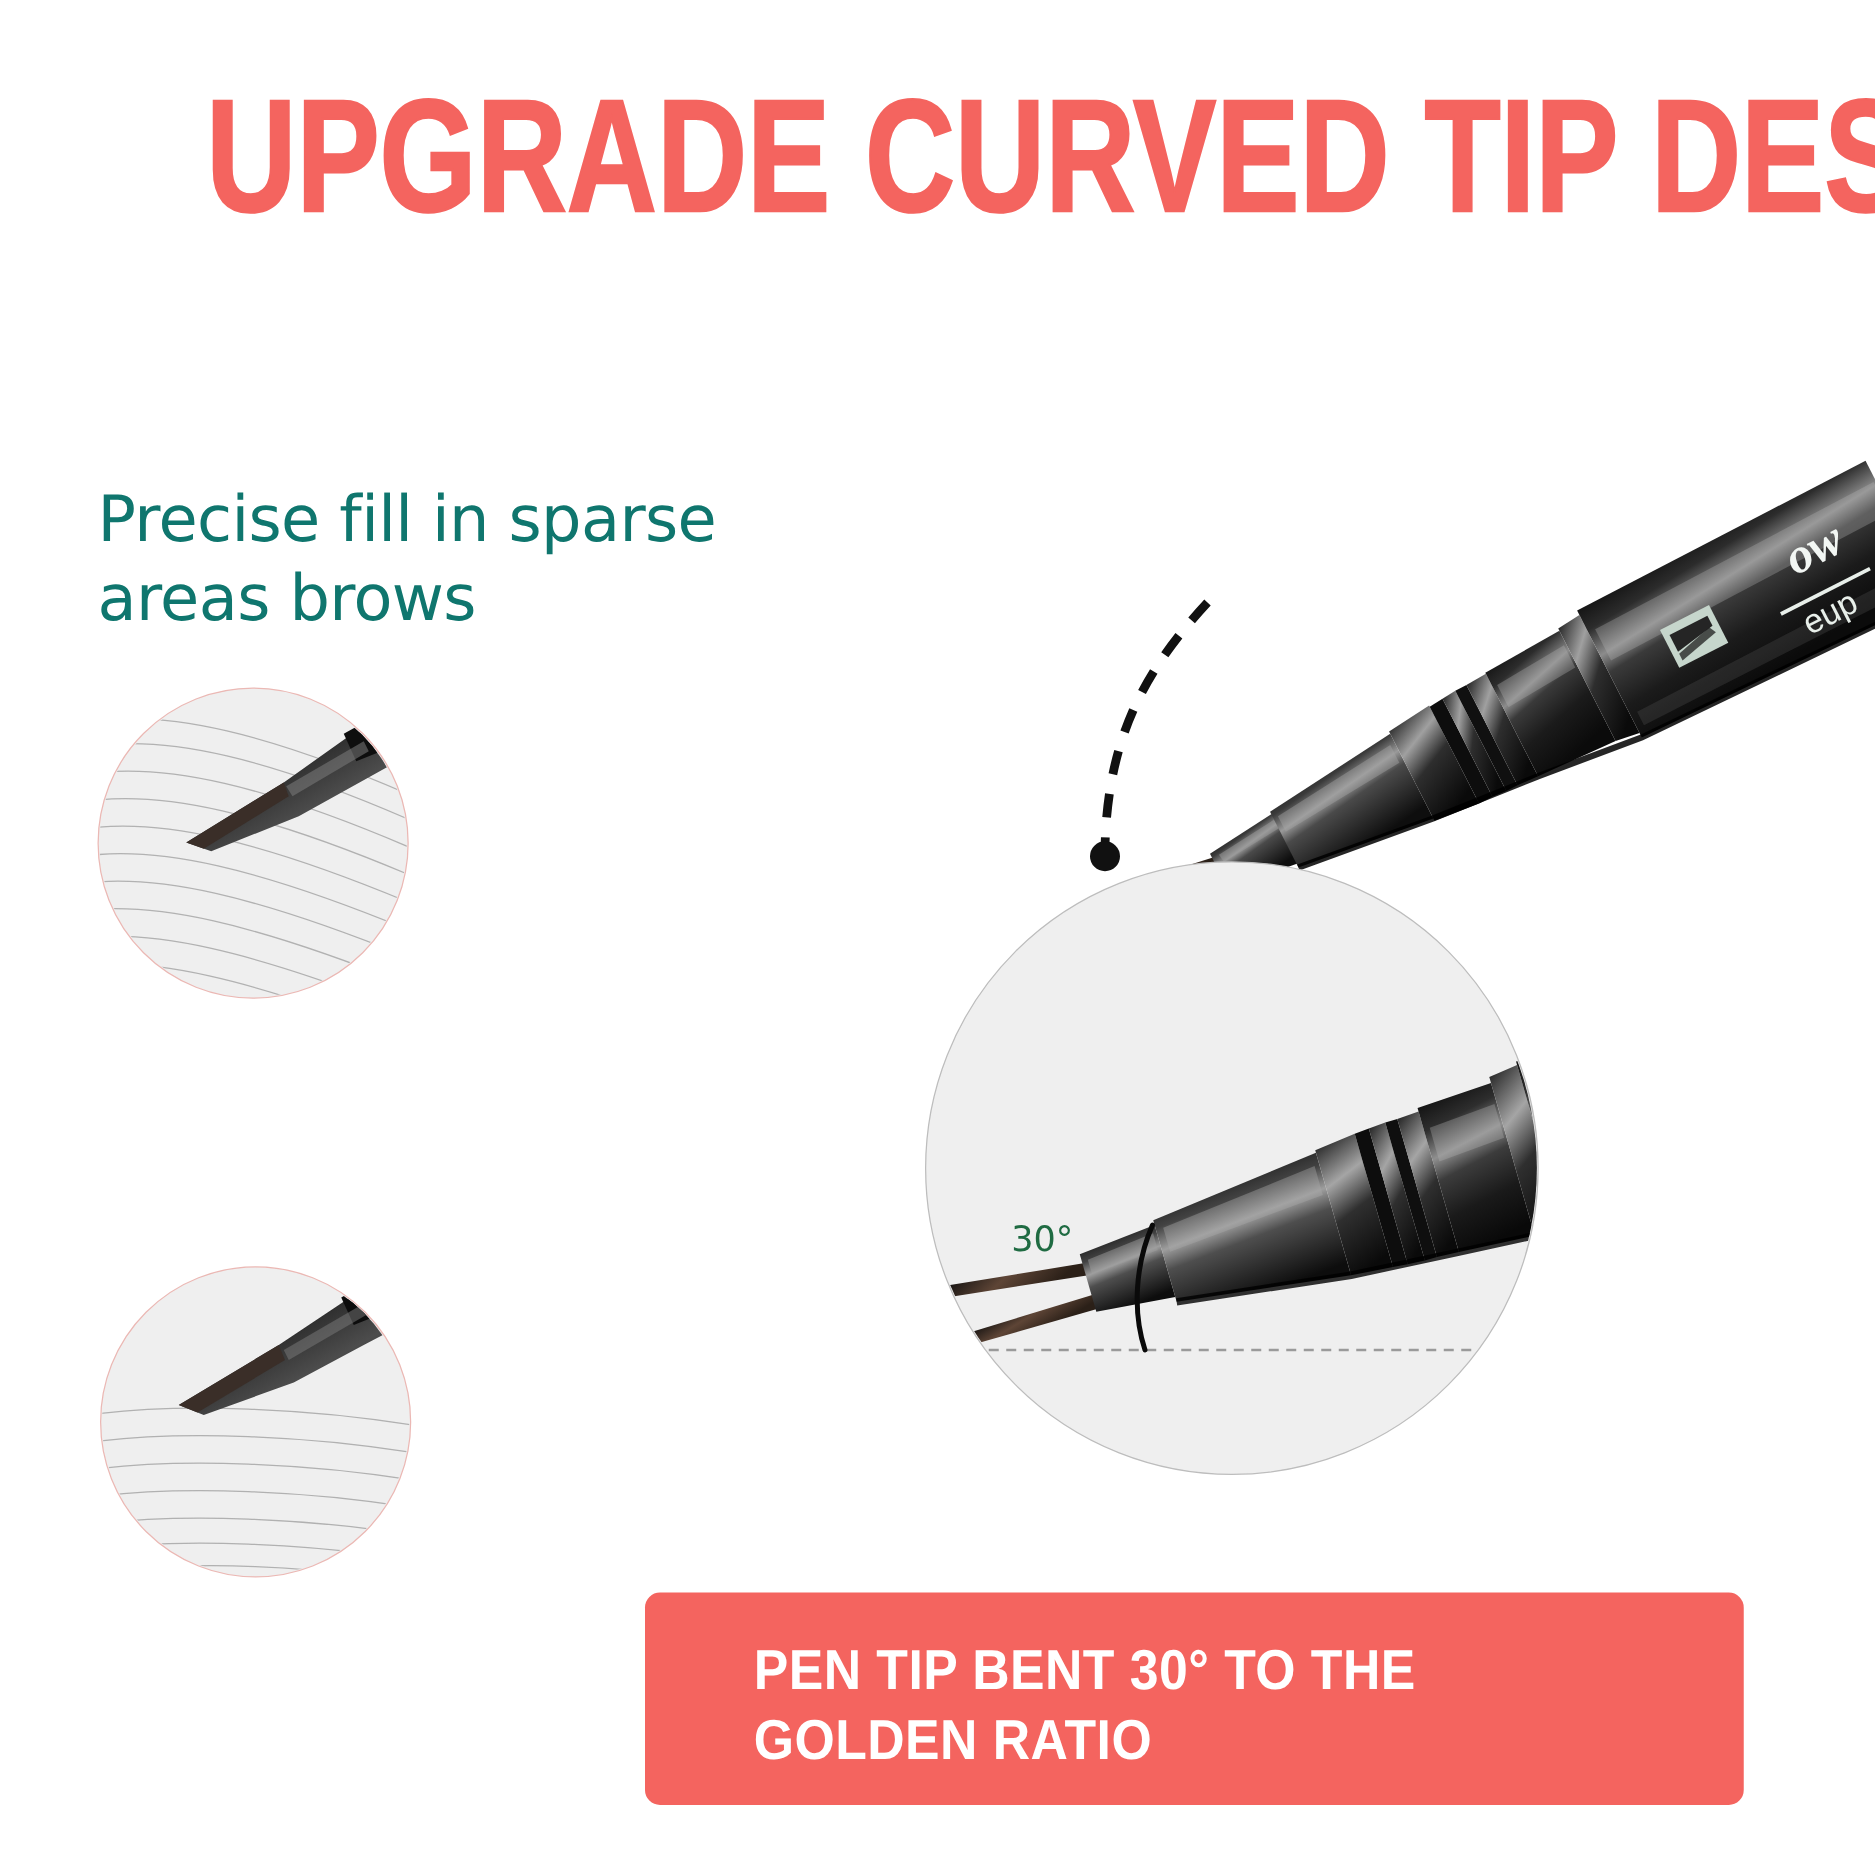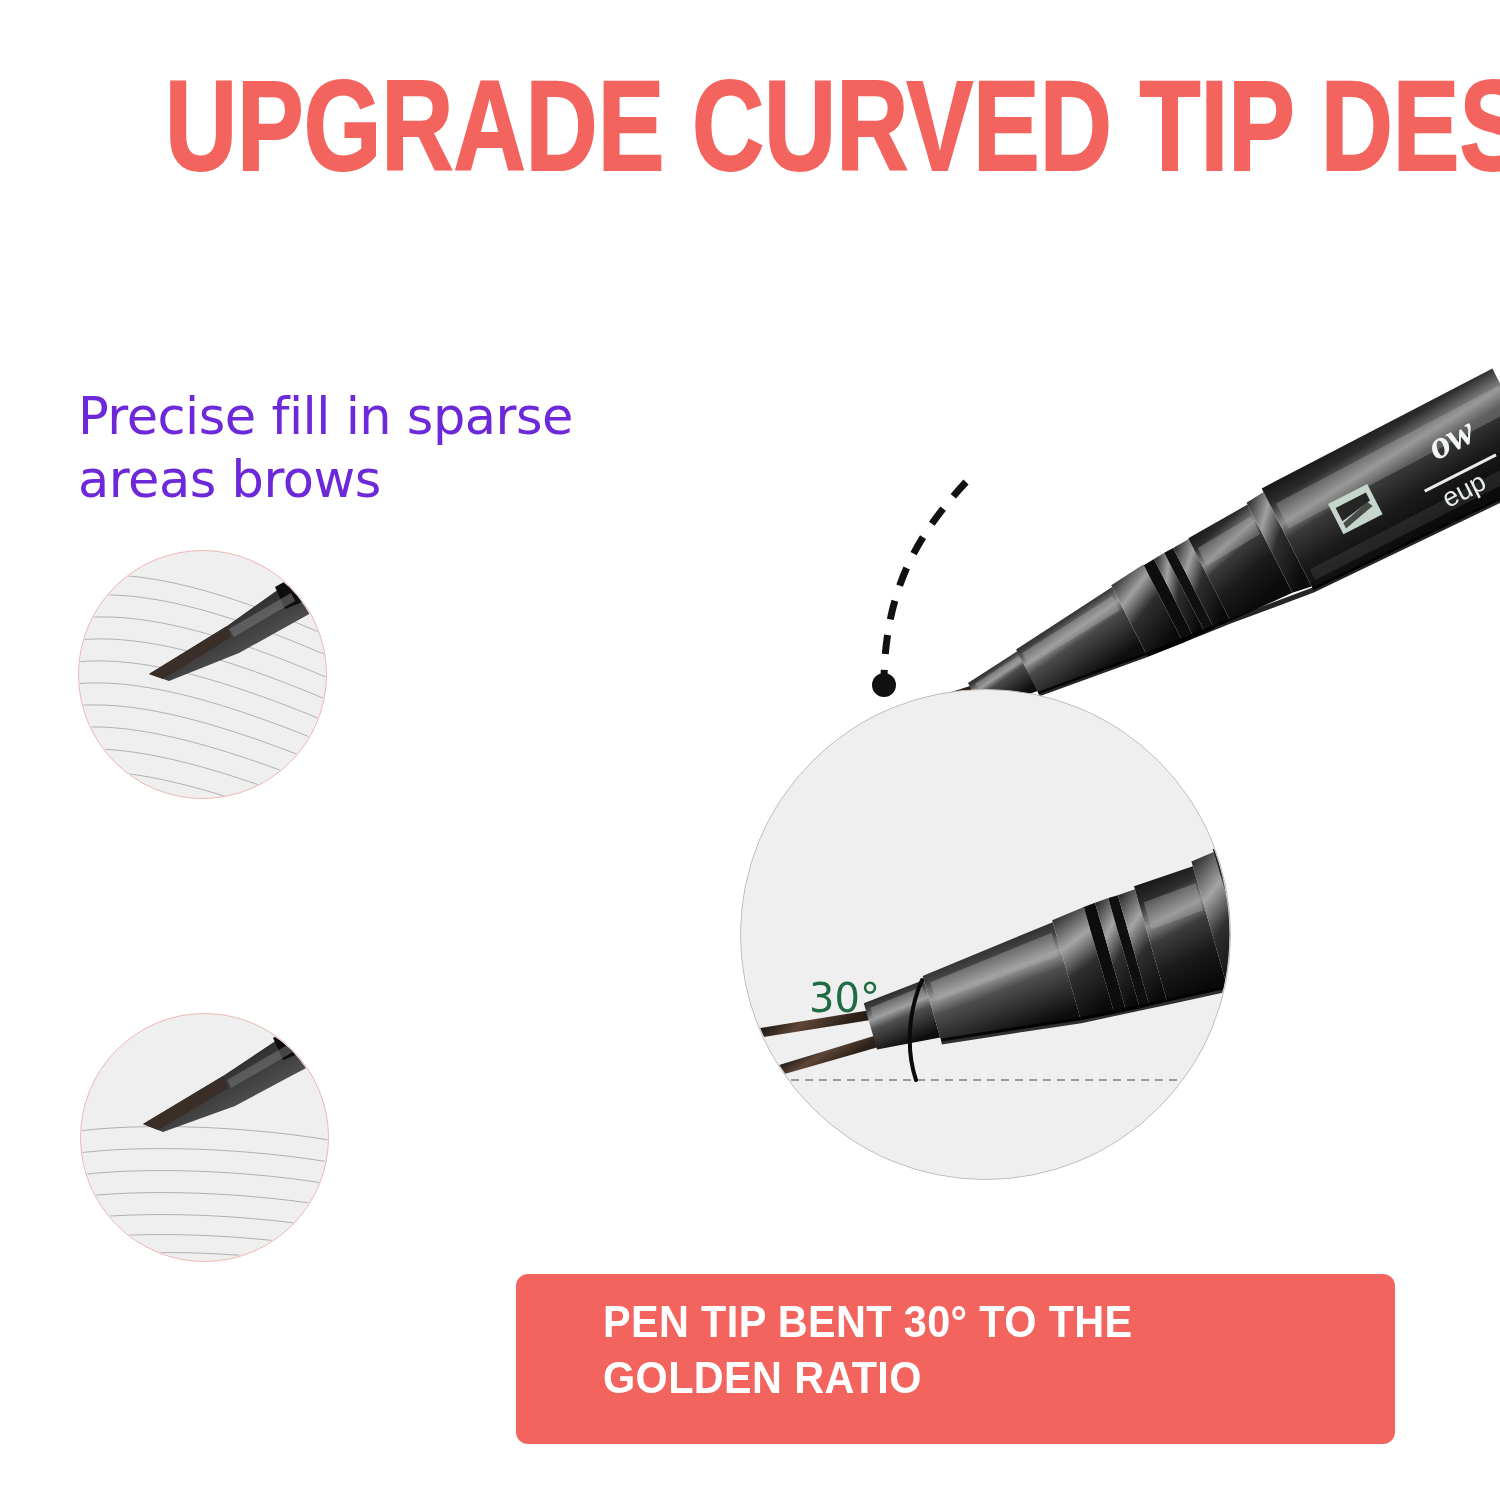--- a/index.html
+++ b/index.html
@@ -31,21 +31,21 @@
     color: #F4645F;
     transform: scaleX(0.78);
     transform-origin: 50% 0;
     white-space: nowrap;
     -webkit-text-stroke: 2px #F4645F;
   }
 
   
   .feature-text {
     position: absolute;
-    color: #6d28d9;
+    color: #0f766e;
     font-family: "DejaVu Sans", sans-serif;
     font-size: 51px;
     line-height: 63px;
     font-weight: 400;
     letter-spacing: -0.5px;
     width: 640px;
   }
   #feature-text-1 { left: 78px; top: 385px; }
   #feature-text-2 { left: 58px; top: 862px; }
 
@@ -73,21 +73,21 @@
     border: 1.5px solid #BDBDBD;
     overflow: hidden;
   }
   #magnifier-svg { display: block; width: 100%; height: 100%; }
 
   #angle-label {
     position: absolute;
     left: 809px;
     top: 975px;
     font-family: "DejaVu Sans", sans-serif;
-    font-size: 40px;
+    font-size: 28px;
     font-weight: 400;
     color: #1F6B42;
     letter-spacing: 0px;
     z-index: 5;
   }
 
   
   #hero-pen {
     position: absolute;
     left: 860px;
@@ -112,21 +112,21 @@
   
   #banner {
     position: absolute;
     left: 516px;
     top: 1274px;
     width: 879px;
     height: 170px;
     background: #F4645F;
     border-radius: 12px;
     box-sizing: border-box;
-    padding: 20px 0 0 87px;
+    padding: 34px 0 0 87px;
   }
   .banner-line {
     font-family: "Liberation Sans Narrow", "Liberation Sans", sans-serif;
     font-weight: bold;
     font-size: 45px;
     line-height: 56px;
     color: #FFFFFF;
     letter-spacing: 0.4px;
     transform: scaleX(0.92);
     transform-origin: 0 50%;

